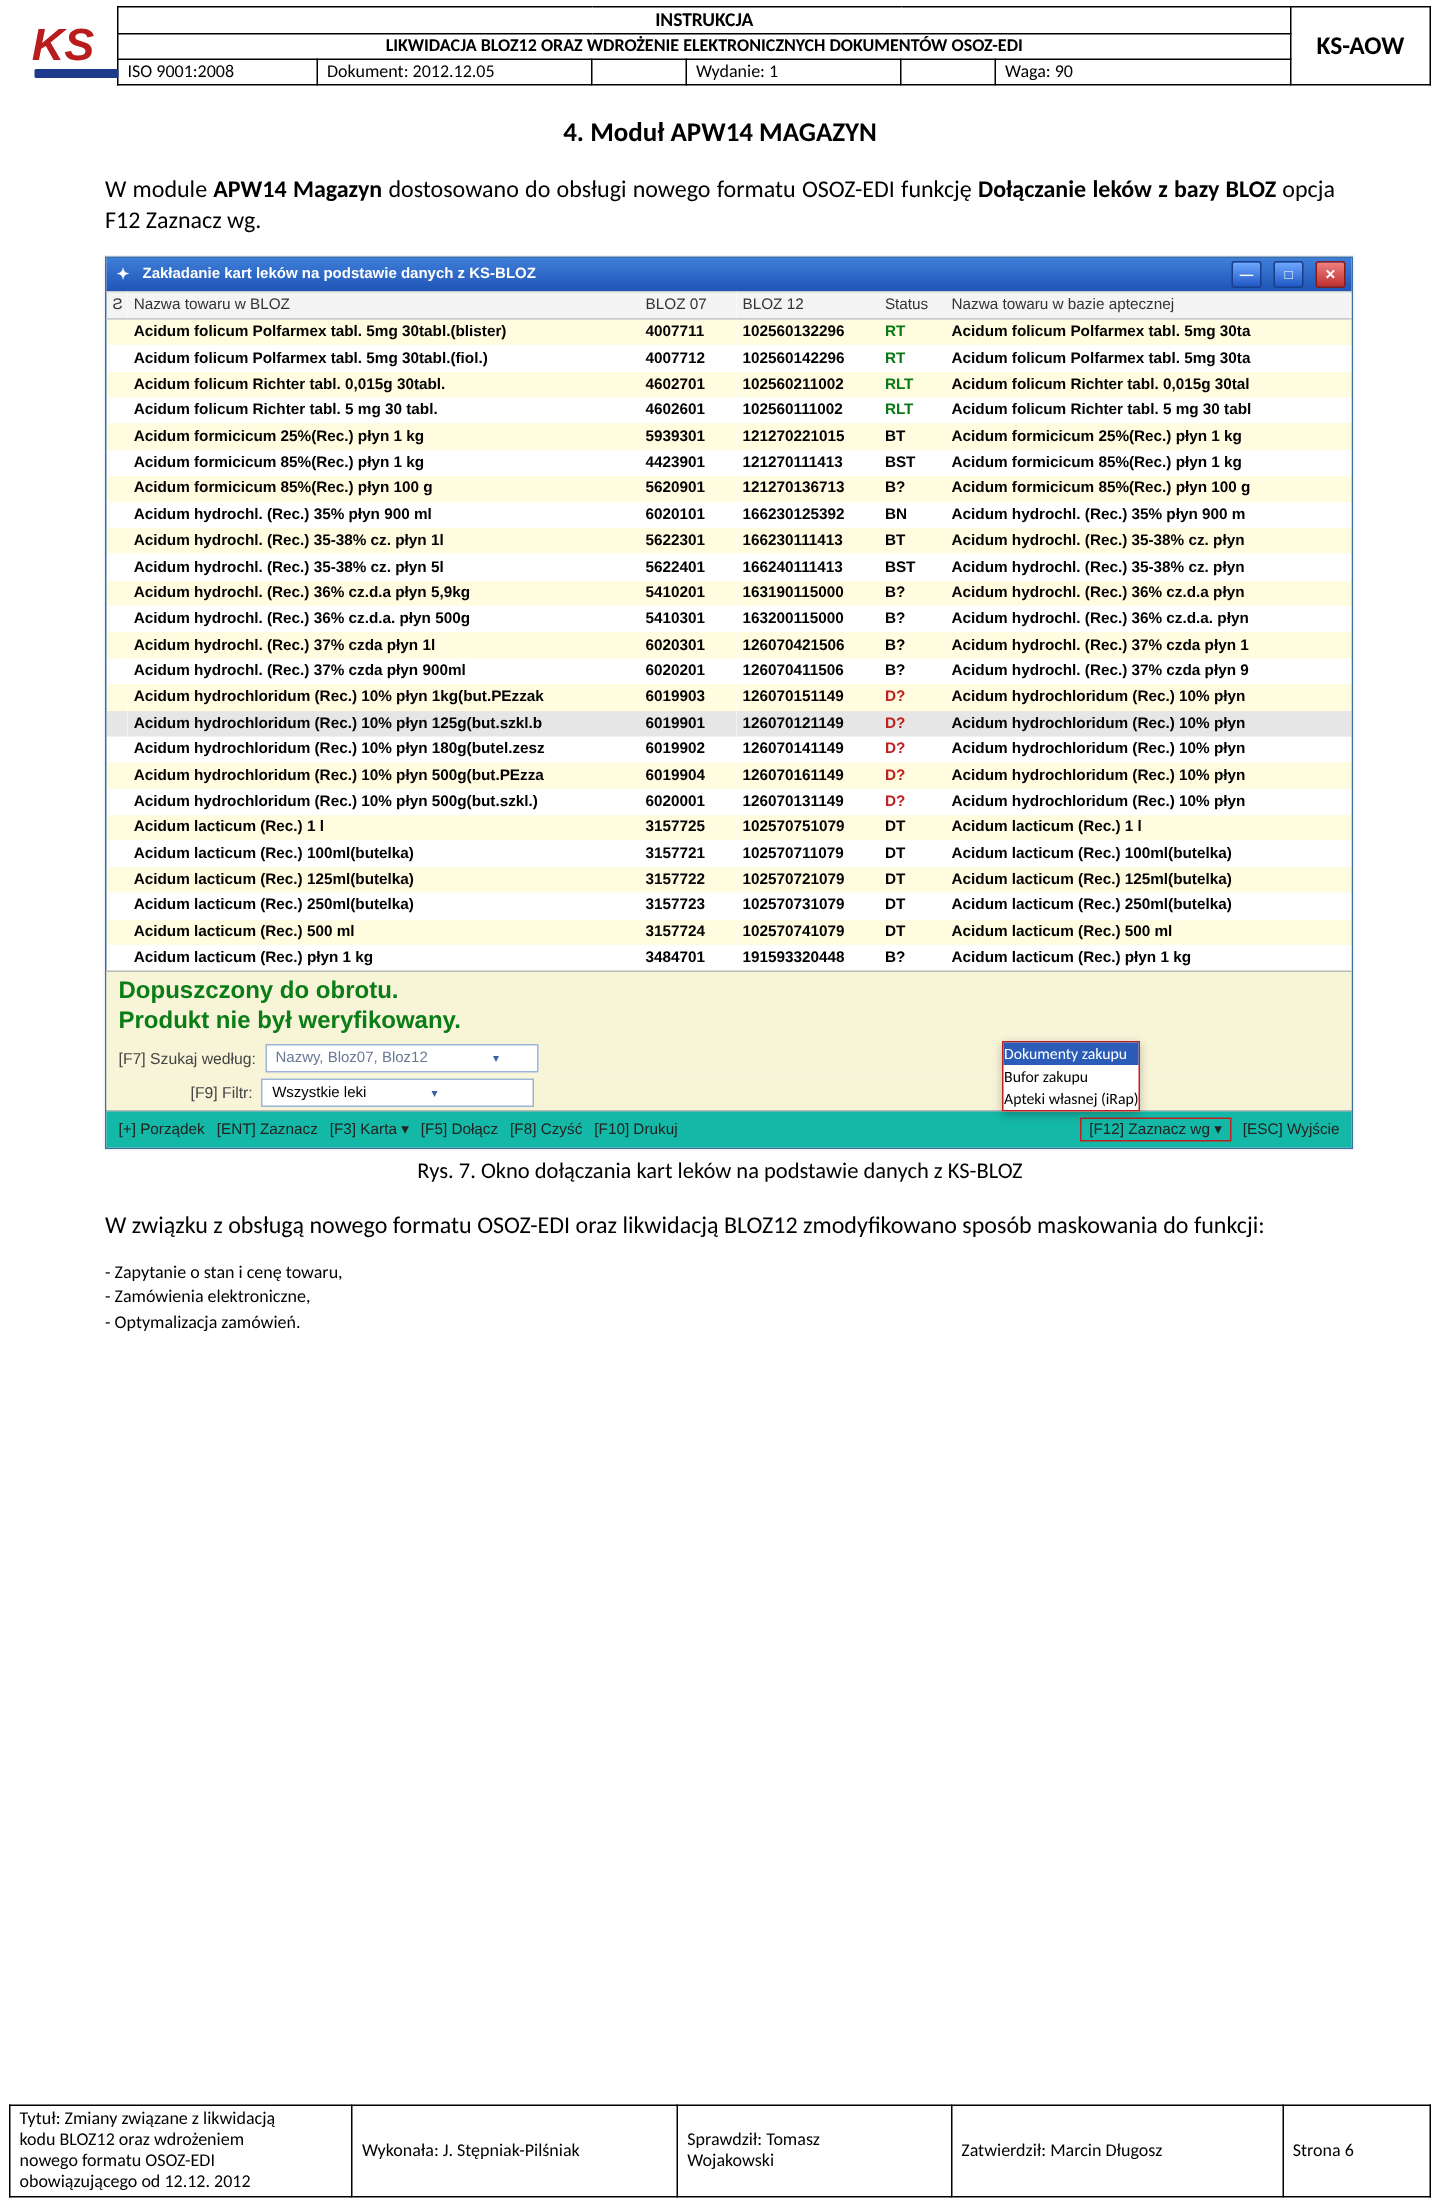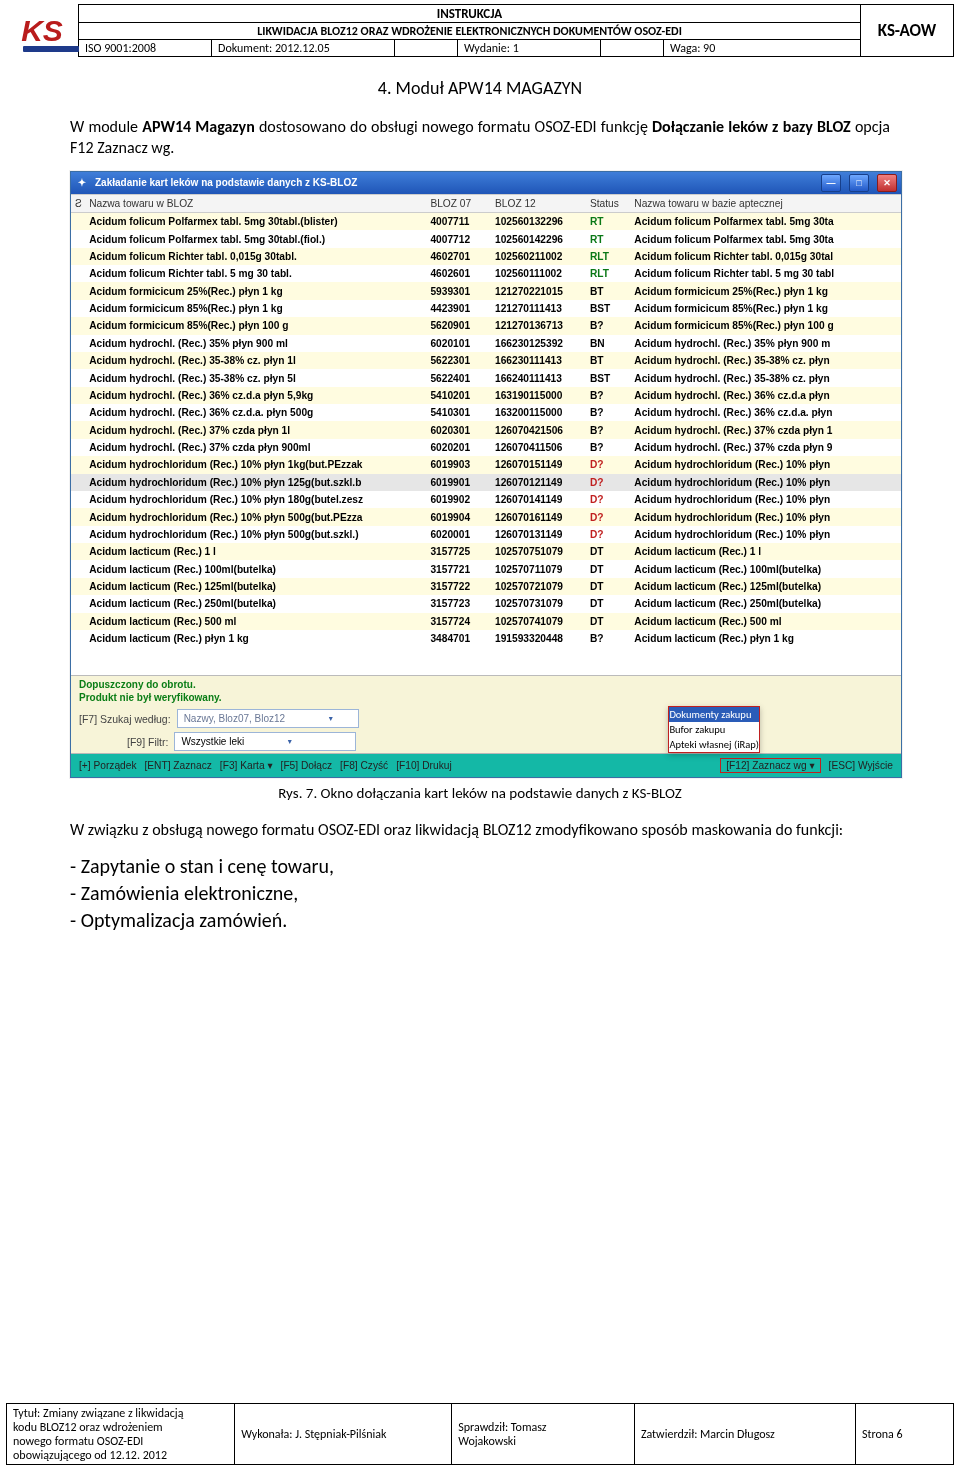--- a/index.html
+++ b/index.html
@@ -74,21 +74,21 @@
     justify-content: center;
     font-weight: 800;
     font-size: 17px;
   }
   
   .content {
     padding: 14px 70px 10px 70px;
   }
   .section-title {
     text-align: center;
-    font-weight: 400;
+    font-weight: 700;
     font-size: 18px;
     margin: 6px 0 18px 0;
   }
   .para {
     font-size: 16px;
     line-height: 1.3;
     text-align: justify;
     margin: 0 0 12px 0;
   }
   .bold { font-weight: 700; }
@@ -167,24 +167,23 @@
   tr.row-y { background: #fffce0; }
   tr.row-w { background: #ffffff; }
   tr.row-sel { background: #e6e6e6; }
   .st-green { color: #0a7816; }
   .st-red   { color: #c02020; }
   .ss-msgbar {
     background: #f7f4d8;
     color: #0a7d16;
     font-weight: 700;
     padding: 3px 8px;
-    font-size: 10px;
+    font-size: 16px;
     line-height: 1.25;
     border-top: 1px solid #bbb;
-    margin-top: 28px;
   }
   .ss-ctl-row {
     display: flex;
     align-items: center;
     padding: 2px 8px;
     gap: 6px;
     background: #f7f4d8;
     font-size: 10.5px;
     color: #444;
   }
@@ -236,21 +235,21 @@
     background: #2a5cb8;
     color: #fff;
   }
   .ss-wrap { position: relative; }
   .caption {
     text-align: center;
     font-size: 15px;
     margin: 6px 0 18px 0;
   }
   .bullets {
-    font-size: 20px;
+    font-size: 12px;
     line-height: 1.35;
   }
   .bullets div { margin-left: 0; }
   
   .footer {
     position: absolute;
     left: 0;
     right: 0;
     bottom: 6px;
     padding: 0 6px;

